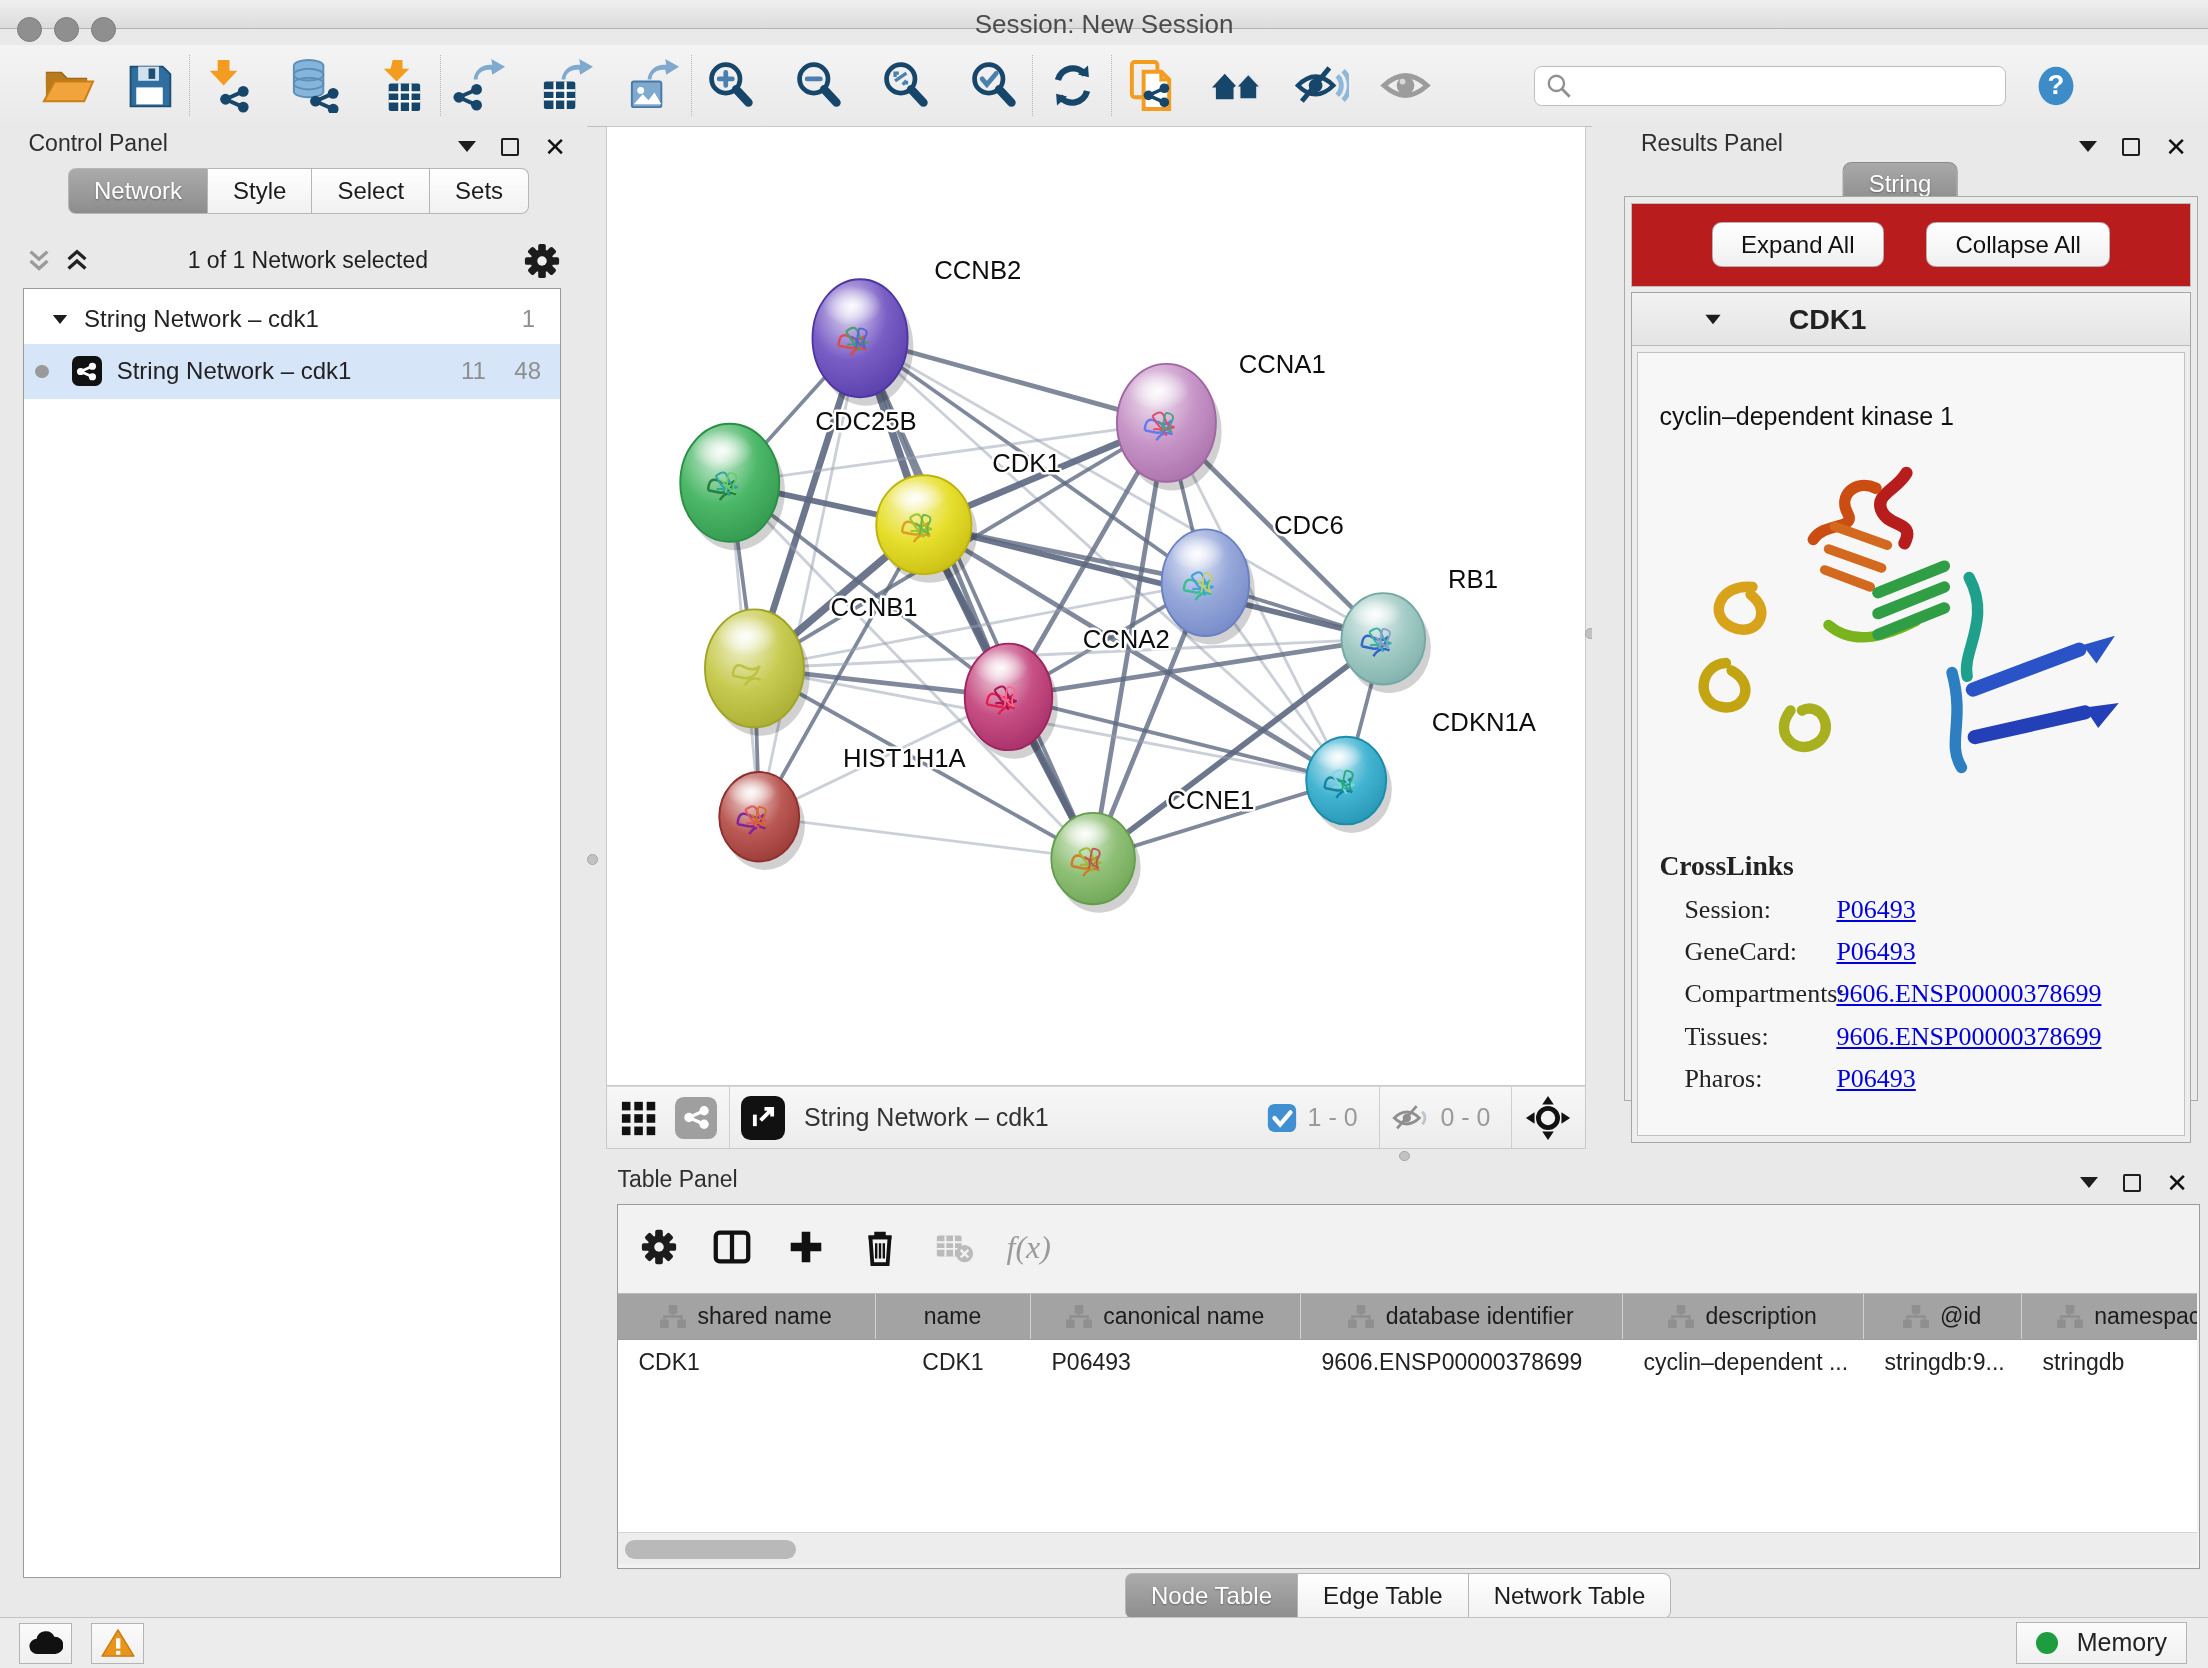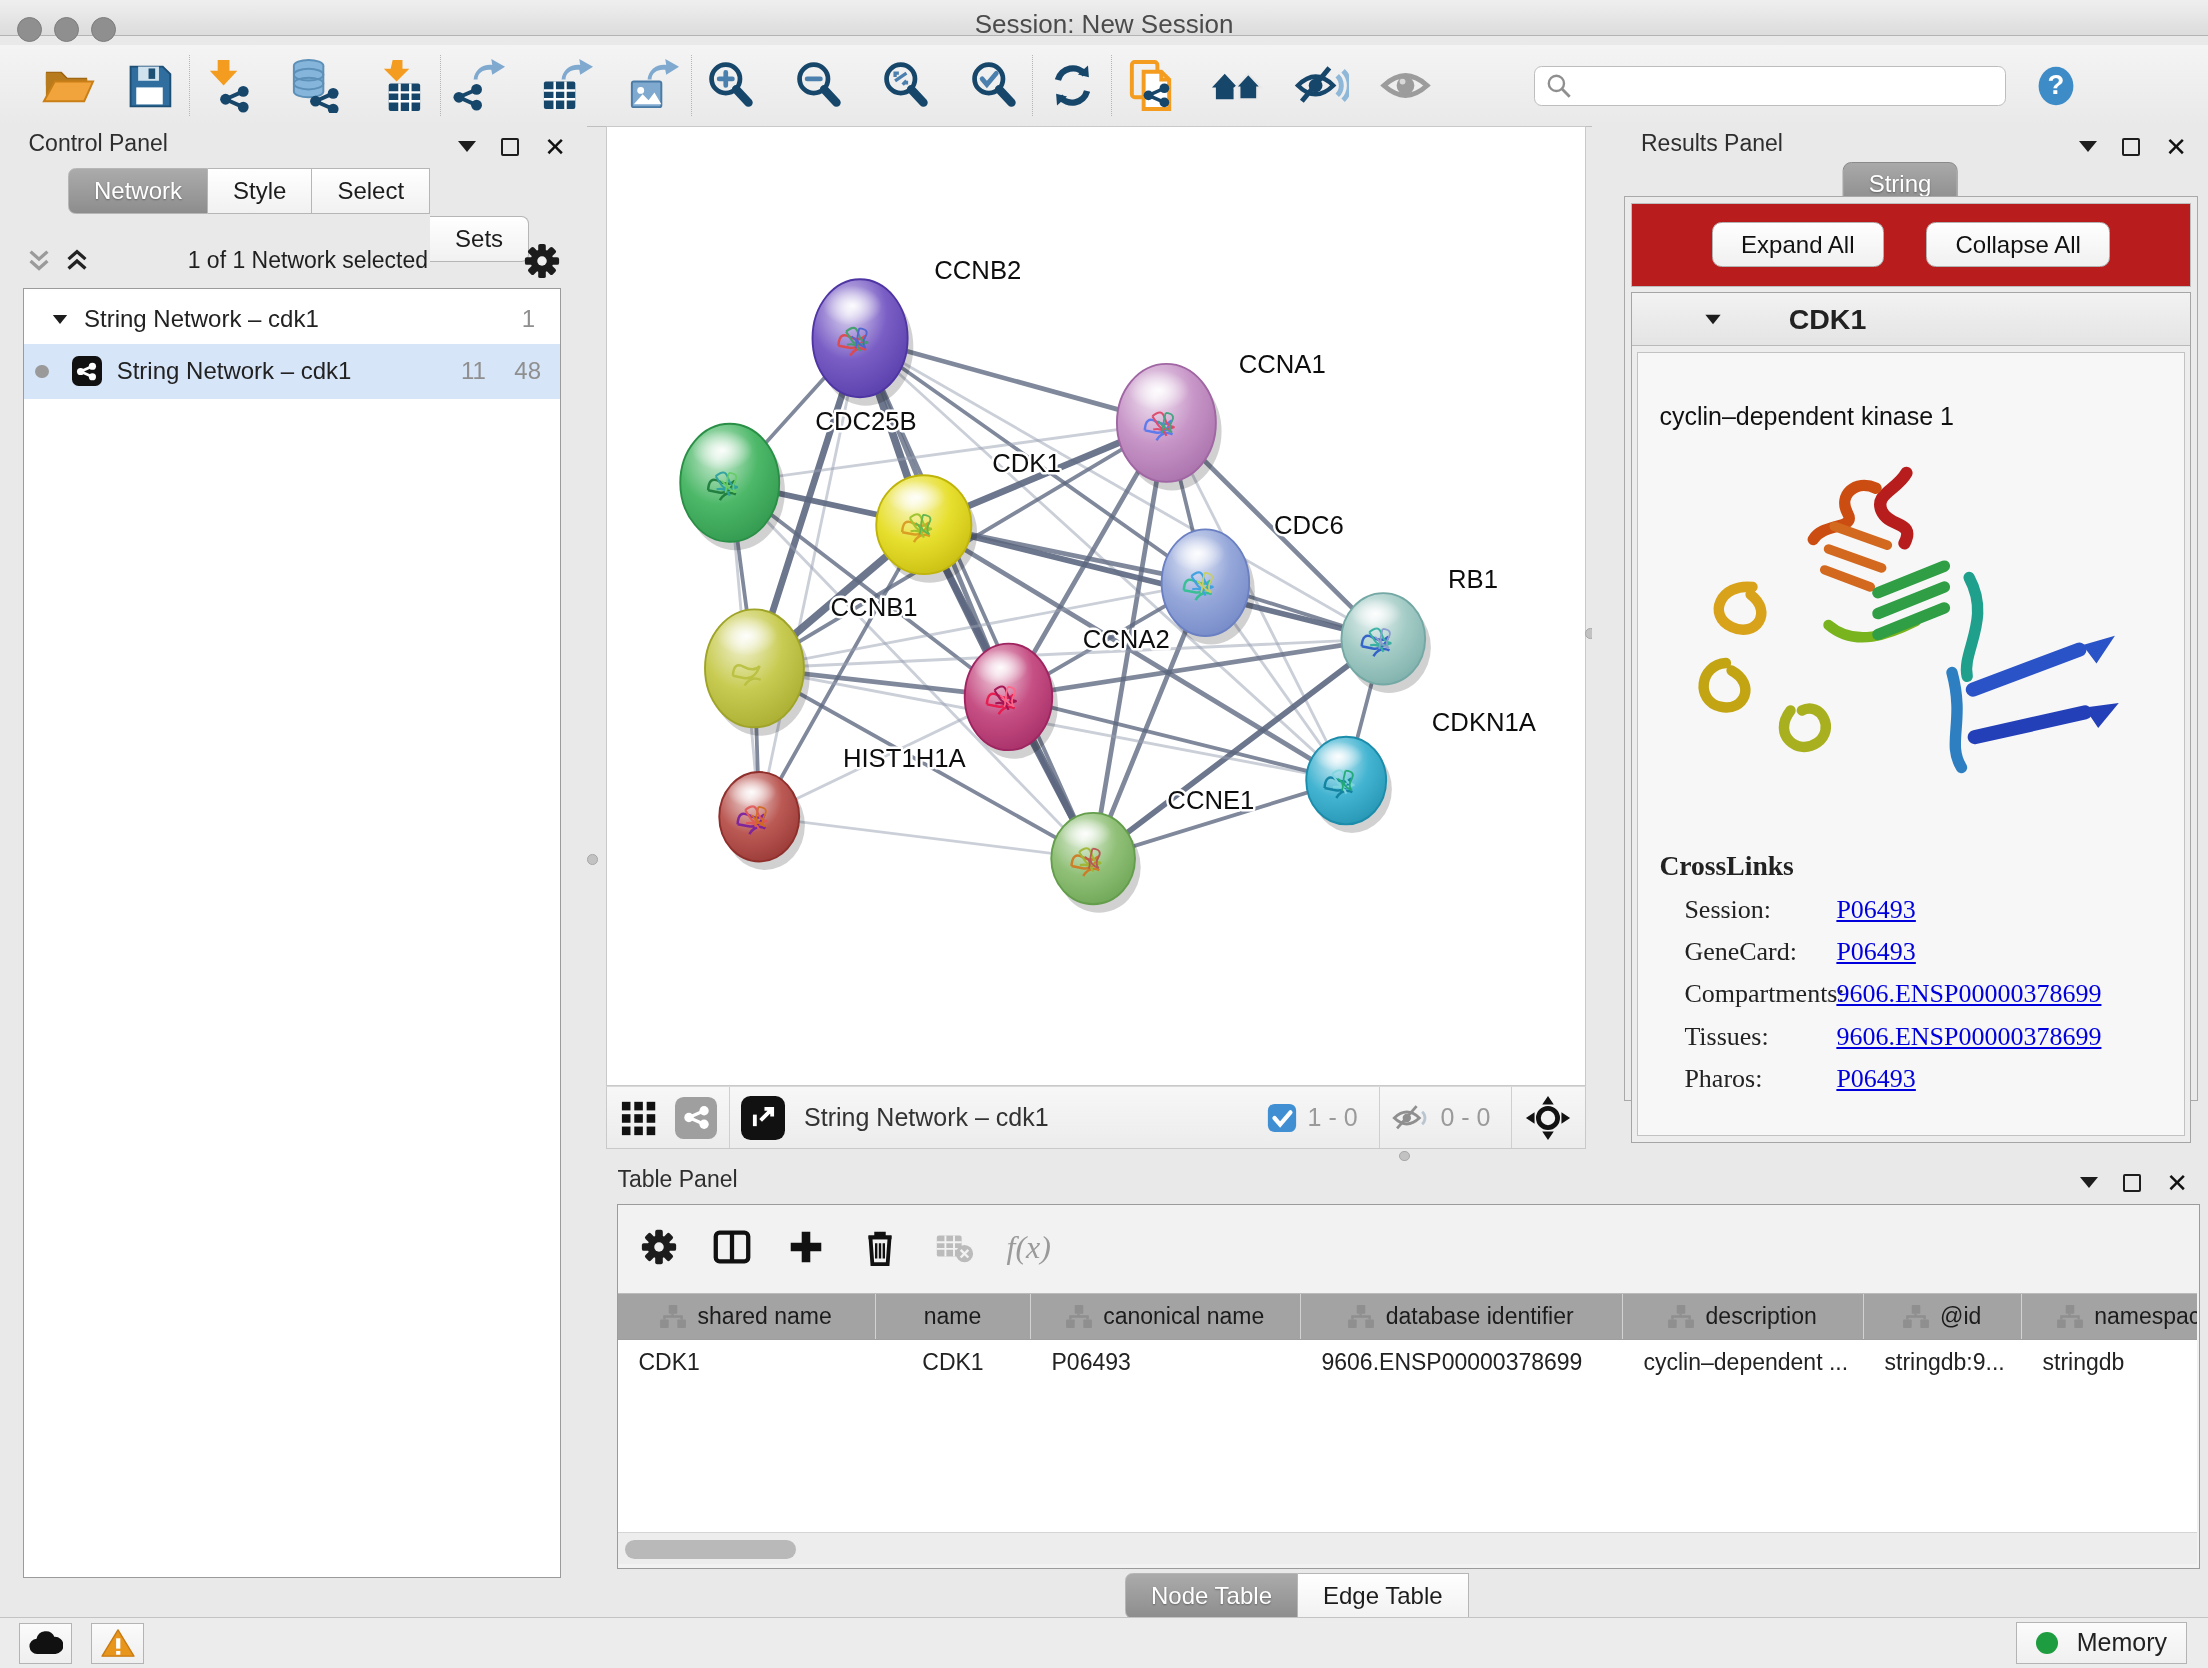--- a/index.html
+++ b/index.html
@@ -1,20 +1,20 @@
 <!DOCTYPE html>
 <html style="font-size:15px"><head>
 <meta charset="utf-8">
 <style>
   * { margin:0; padding:0; box-sizing:border-box; }
   html,body { width:2208px; height:1668px; overflow:hidden;
     font-family:"Liberation Sans","DejaVu Sans",sans-serif; background:#e9e9e9; color:#222; }
 
   
-  #titlebar { position:absolute; left:0; top:0; width:2208px; height:36px;
+  #titlebar { position:absolute; left:0; top:0; width:2208px; height:29px;
     background:linear-gradient(#efefef,#dcdcdc); border-bottom:1px solid #b3b3b3; }
   .tl-dot { position:absolute; top:17px; width:25px; height:25px; border-radius:50%;
     background:#8f8f8f; border:1px solid #7d7d7d; }
   #win-title { position:absolute; top:8.6px; left:0; width:100%; text-align:center;
     font-size:26px; color:#4b4b4b; }
 
   
   #toolbar { position:absolute; left:0; top:45px; width:2208px; height:82px;
     background:linear-gradient(#f4f4f4,#e9e9e9); border-bottom:1px solid #bfbfbf;
     display:flex; align-items:center; }
@@ -34,21 +34,21 @@
     border-top:11.4px solid #1d1d1d; }
   .sq { width:18px; height:18px; border:2.4px solid #1d1d1d; border-radius:1.9px; }
   .xx { font-size:26px; font-weight:bold; color:#111; line-height:1; }
 
   
   .seg { display:flex;border-radius:14px; }
   .seg .tab { height:46px; padding:0 25px; display:flex; align-items:center; justify-content:center;
     background:linear-gradient(#ffffff,#f1f1f1); border:1px solid #b6b6b6; border-left-width:0;
     font-size:24px; color:#1c1c1c; }
   .seg .tab:first-child { border-left-width:1px; border-radius:7.6px 0 0 7.6px; }
-  .seg .tab:last-child { border-radius:0 7.6px 7.6px 0;margin-top:48px; }
+  .seg .tab:last-child { border-radius:0 7.6px 7.6px 0; }
   .seg .tab.active { background:linear-gradient(#ababab,#8d8d8d); color:#fff;
     text-shadow:0 1px 1.9px rgba(0,0,0,.35); }
 
   
   #control-panel { position:absolute; left:0; top:126px; width:587px; height:1490px; background:#e9e9e9; }
   #cp-header { position:absolute; left:28.5px; top:3.8px; }
   #cp-winctl { position:absolute; right:21px; top:7.6px; }
   #cp-tabs { position:absolute; left:68px; top:42px; }
   #cp-subrow { position:absolute; left:23px; top:107px; width:538px; height:55px;
     display:flex; align-items:center; }

